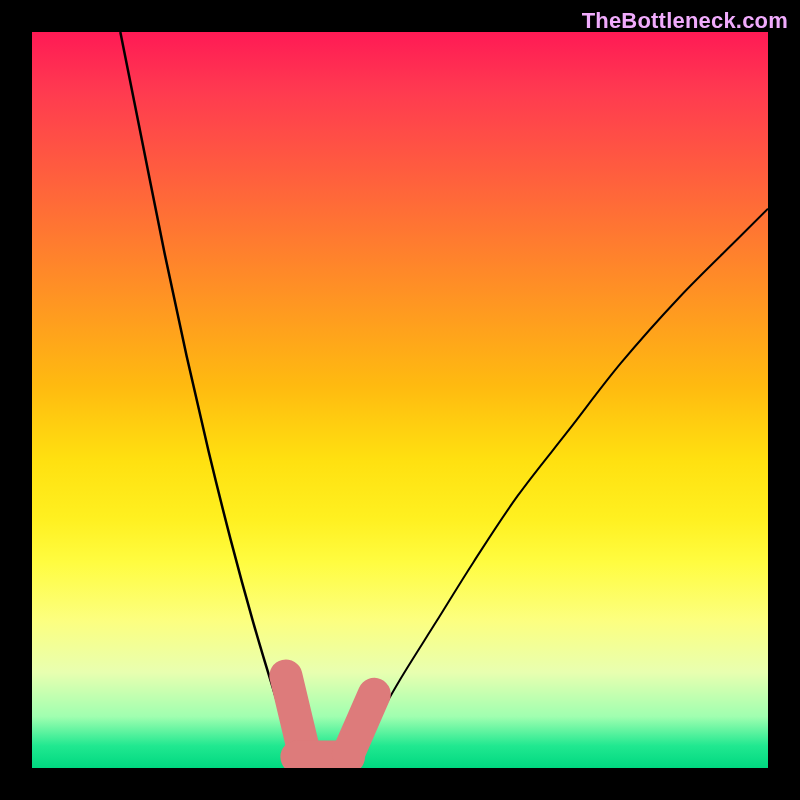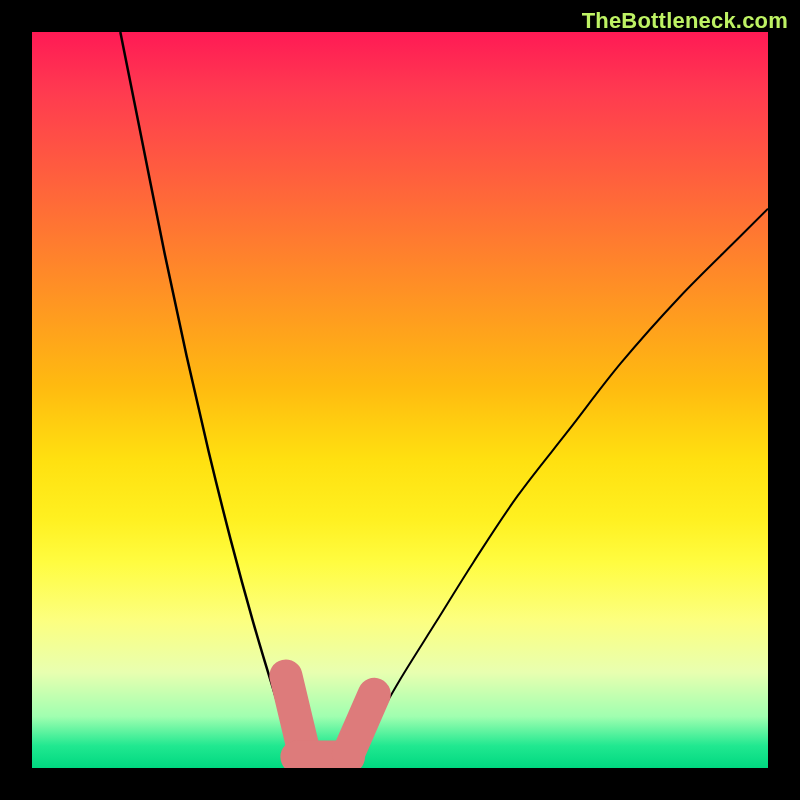--- a/index.html
+++ b/index.html
@@ -40,21 +40,21 @@
       #20e890 97%,
       #00d880 100%
     );
   }
   .credit {
     position: absolute;
     top: 8px;
     right: 12px;
     font-size: 22px;
     font-weight: 600;
-    color: #bef264;
+    color: #f0abfc;
     letter-spacing: 0.2px;
   }
   svg.curve {
     position: absolute;
     left: 0;
     top: 0;
     width: 736px;
     height: 736px;
   }
 </style>

